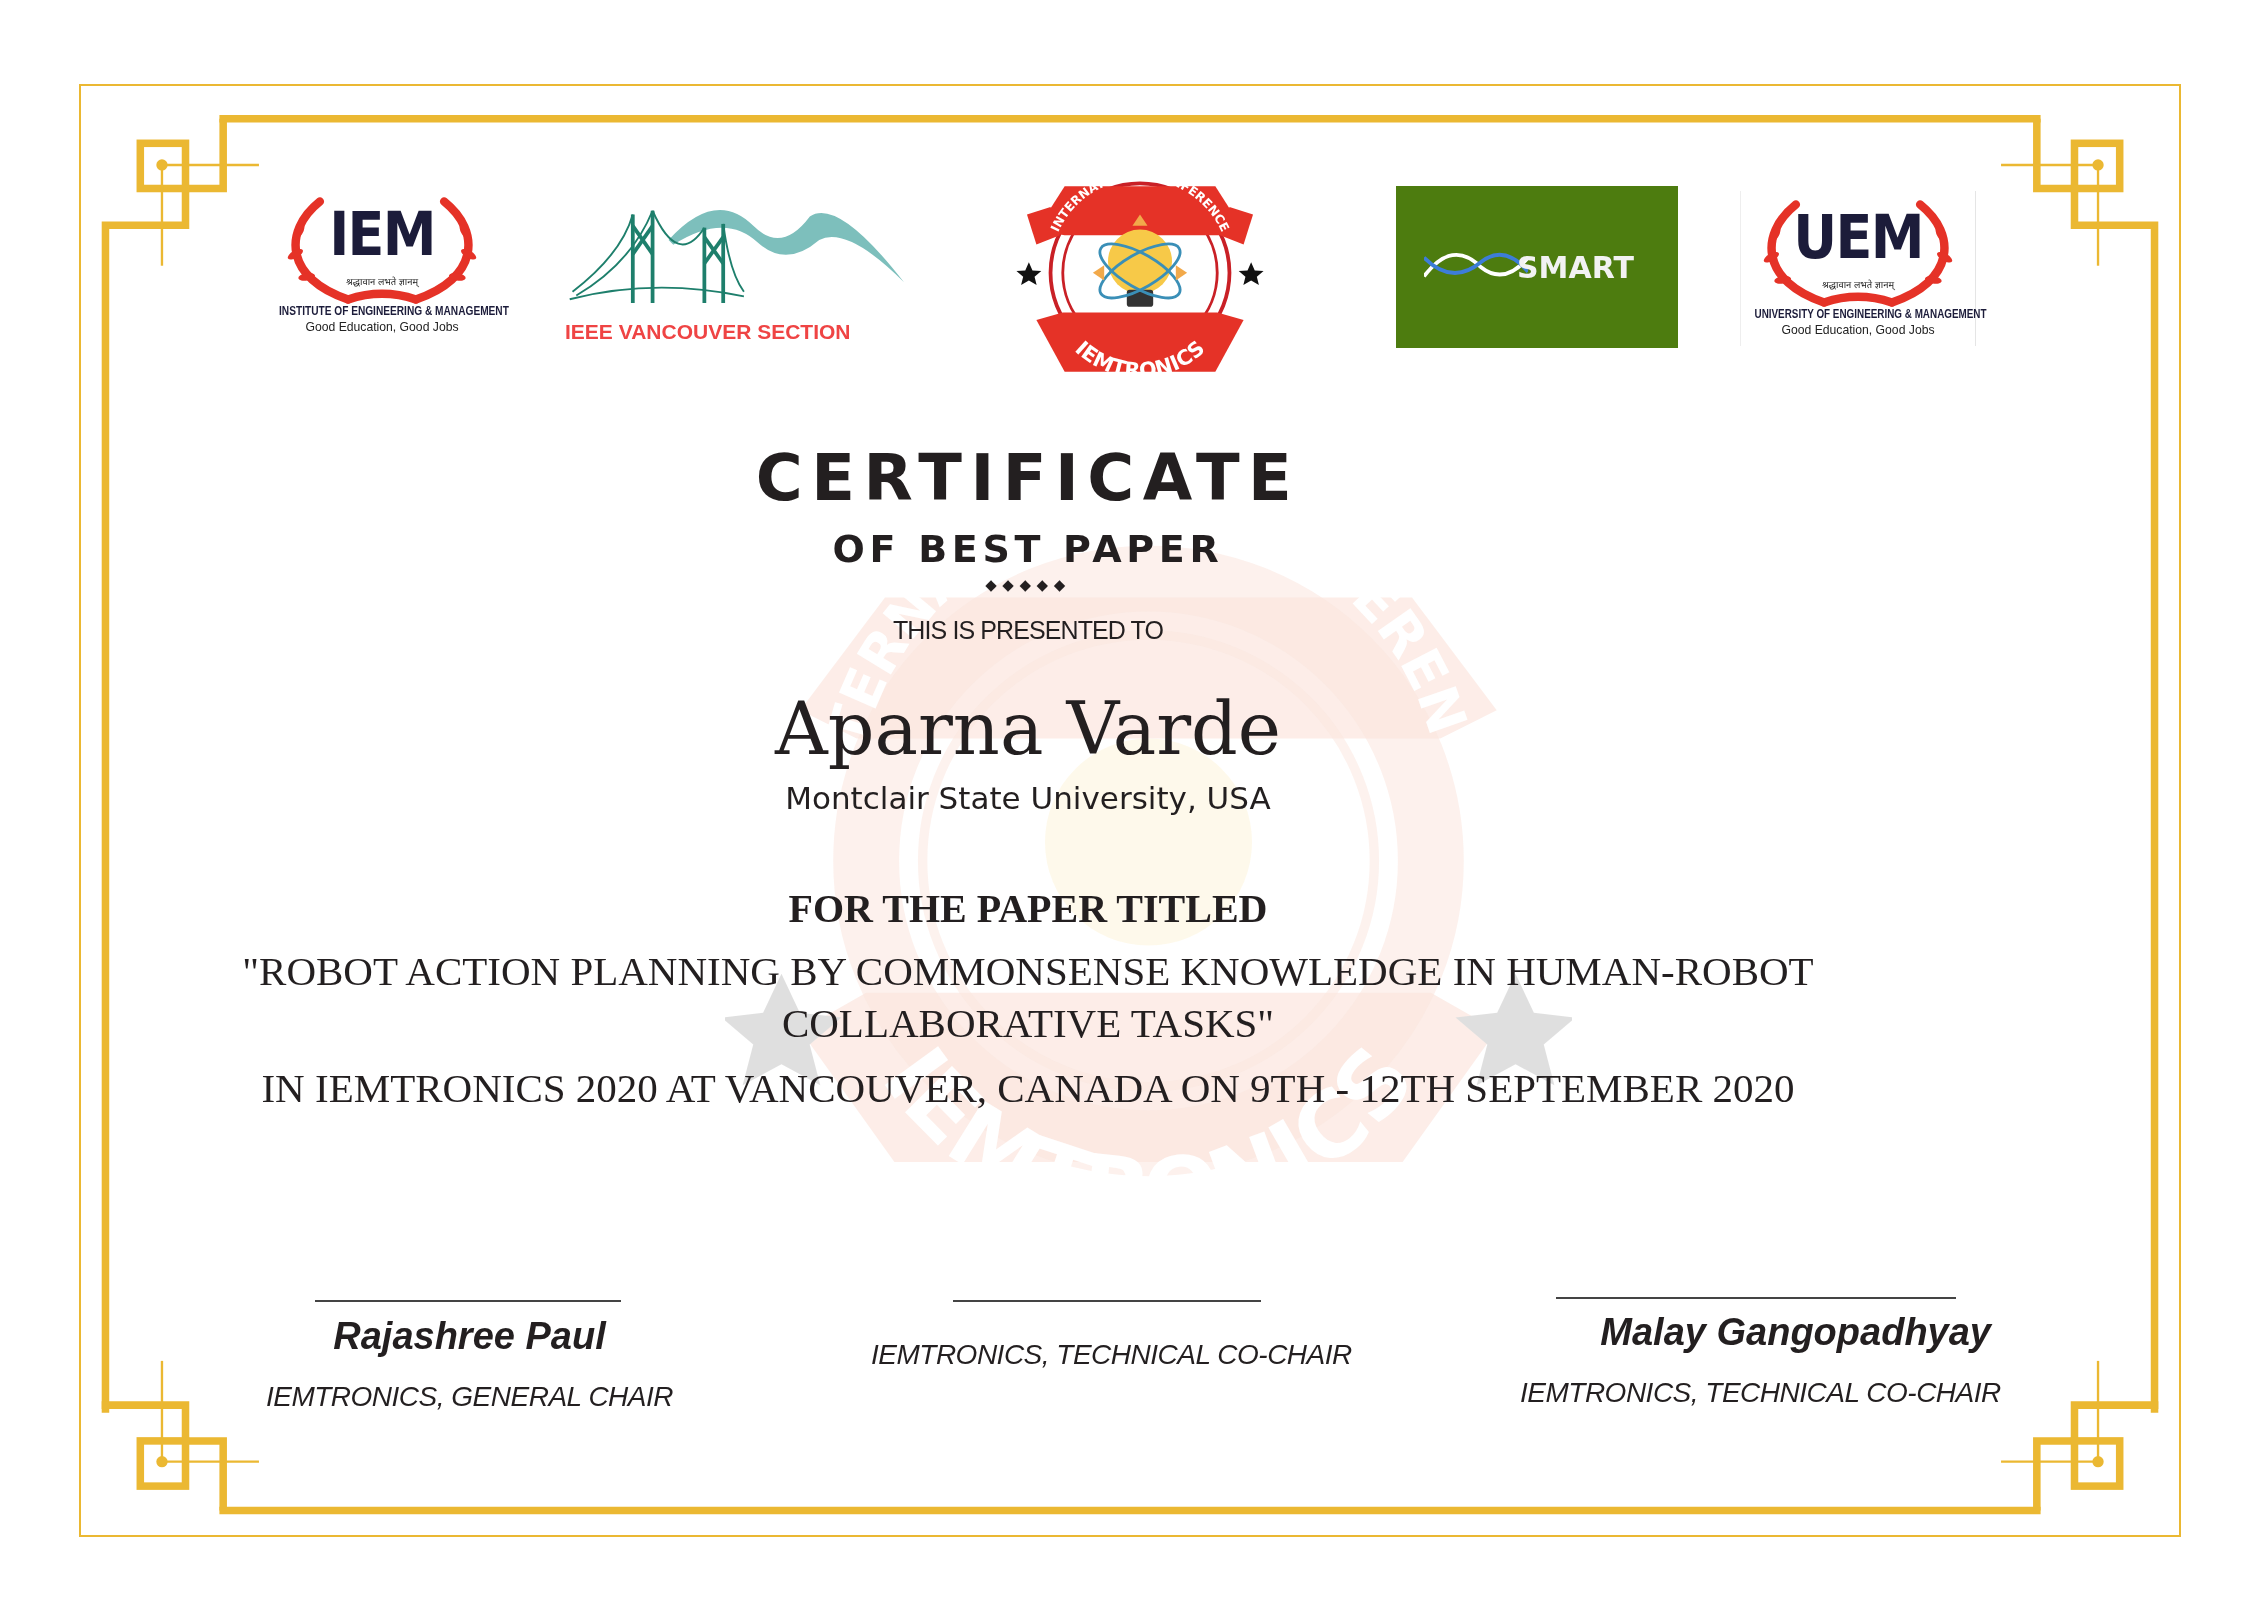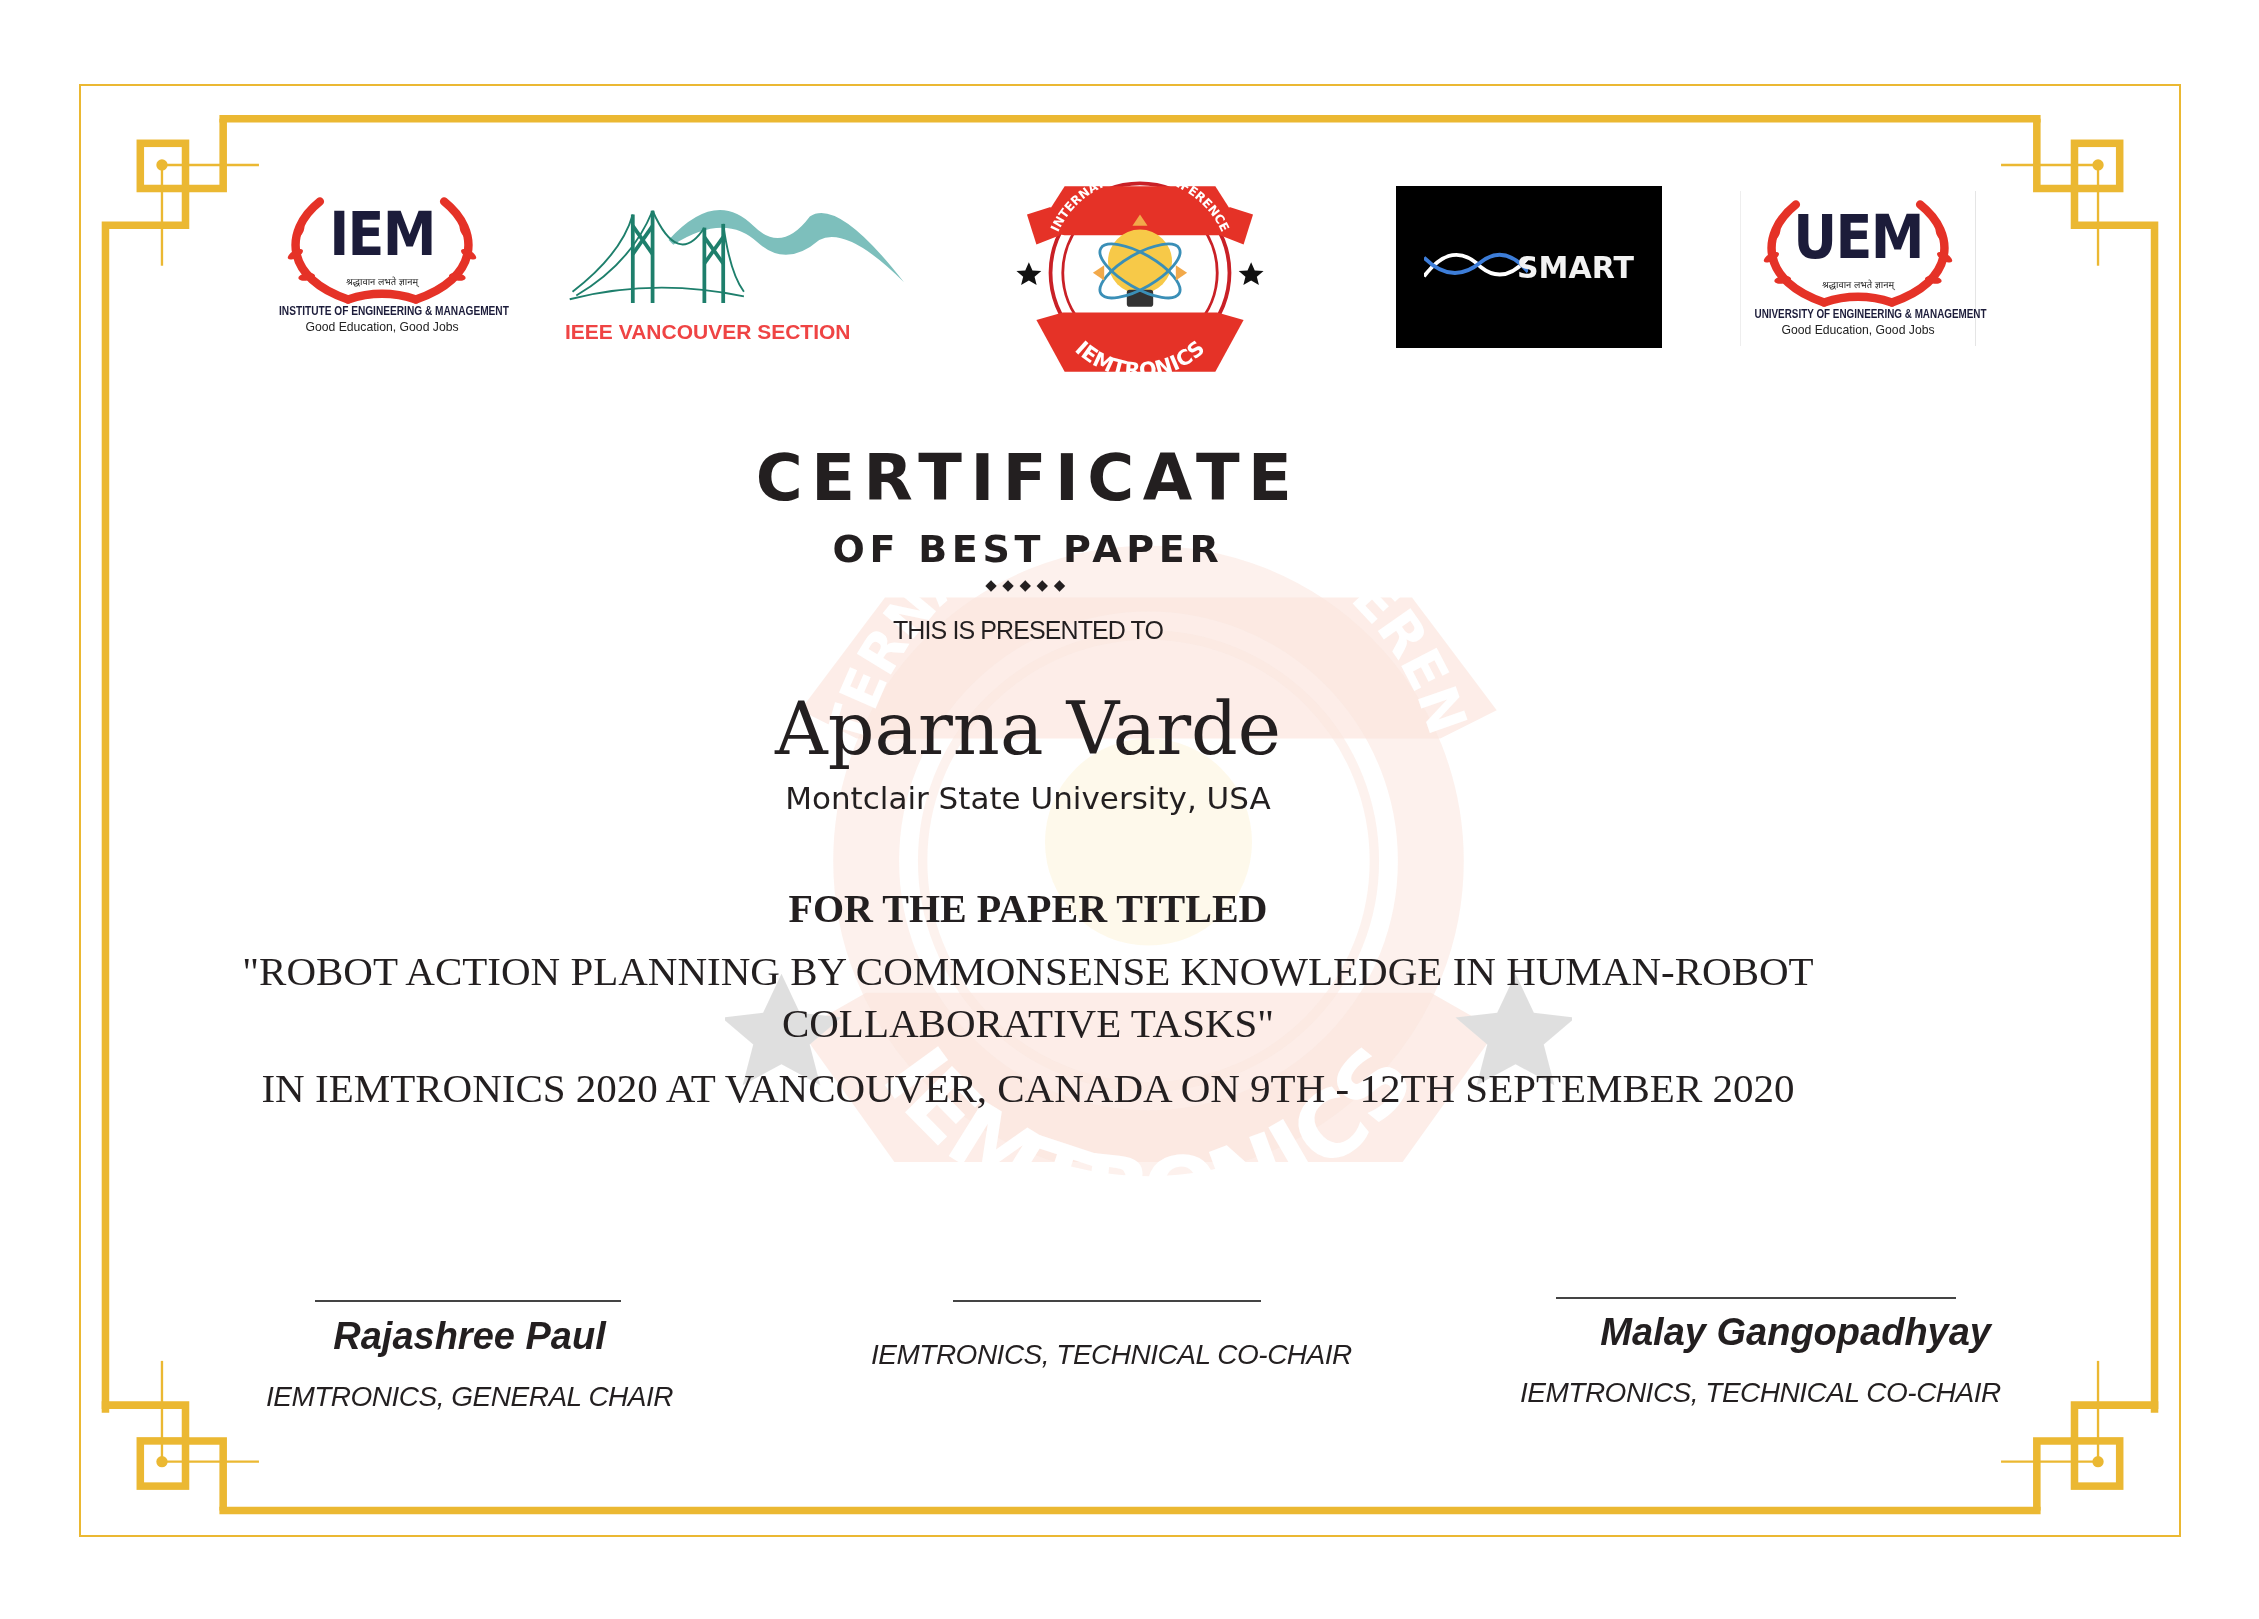--- a/index.html
+++ b/index.html
@@ -162,21 +162,21 @@
     <ellipse cx="140" cy="138" rx="48" ry="18" fill="none" stroke="#3A8FB7" stroke-width="3" transform="rotate(30 140 138)"></ellipse>
     <ellipse cx="140" cy="138" rx="48" ry="18" fill="none" stroke="#3A8FB7" stroke-width="3" transform="rotate(-30 140 138)"></ellipse>
     <polygon points="140,78 148,90 132,90" fill="#F2A94A"></polygon>
     <polygon points="90,140 102,132 102,148" fill="#F2A94A"></polygon>
     <polygon points="190,140 178,132 178,148" fill="#F2A94A"></polygon>
   </g>
   <polygon points="0,-12 3.5,-4 12,-3.7 5.5,2 7.5,10 0,5.5 -7.5,10 -5.5,2 -12,-3.7 -3.5,-4" transform="translate(22,142) scale(1.1)" fill="#111"></polygon>
   <polygon points="0,-12 3.5,-4 12,-3.7 5.5,2 7.5,10 0,5.5 -7.5,10 -5.5,2 -12,-3.7 -3.5,-4" transform="translate(258,142) scale(1.1)" fill="#111"></polygon>
 </svg>
 
-<div class="abs" style="left:1396px;top:186px;width:266px;height:162px;background:#000000;">
+<div class="abs" style="left:1396px;top:186px;width:266px;height:162px;background:#4d7c0f;padding-left:16px;">
   <svg class="abs" style="left:28px;top:62px" width="104" height="38" viewBox="0 0 110 40">
     <path d="M 0 30 Q 30 -10 60 20 Q 85 40 110 10" stroke="#ffffff" stroke-width="4" fill="none"></path>
     <path d="M 0 10 Q 30 40 60 15 Q 85 -5 110 25" stroke="#3D7DD8" stroke-width="4" fill="none"></path>
   </svg>
   <div class="abs" style="left:121px;top:64px;font-family:'DejaVu Sans',sans-serif;font-weight:bold;font-size:30px;color:#f2f2f2;">SMART</div>
 </div>
 
 <div class="abs" style="left:1740px;top:191px;width:234px;height:155px;border-right:0.9px solid #e5e5e5;border-left:0.9px solid #eeeeee;">
   <svg class="abs" style="left:17px;top:5.6px" width="200" height="113" viewBox="0 0 212 120">
     <g fill="none" stroke="#E53227" stroke-width="9" stroke-linecap="round">

